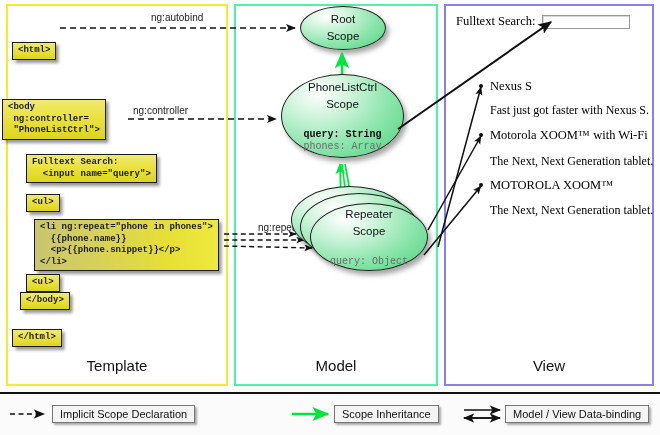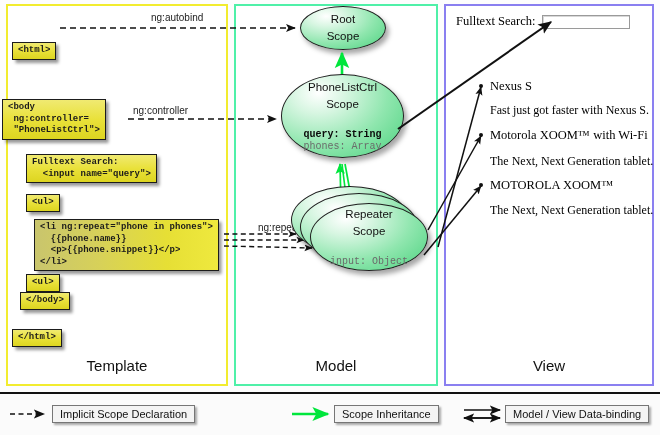--- a/index.html
+++ b/index.html
@@ -193,21 +193,21 @@
     <div class="scope-props">
       <div class="prop-strong">query: String</div>
       <div class="prop-dim">phones: Array</div>
     </div>
   </div>
 
   <div class="scope" id="scope-repeater-back2" style="left:291px; top:186px; width:118px; height:68px; z-index:1;"></div>
   <div class="scope" id="scope-repeater-back1" style="left:300px; top:193px; width:118px; height:68px; z-index:2;"></div>
   <div class="scope" id="scope-repeater-front" style="left:310px; top:203px; width:118px; height:68px; z-index:3;">
     <div class="scope-title">Repeater<br>Scope</div>
-    <div class="scope-props prop-dim">input: Object</div>
+    <div class="scope-props prop-dim">query: Object</div>
   </div>
 
   <div class="panel" id="panel-view">
     <div class="panel-label">View</div>
   </div>
 
   <div class="view-search-row" style="left:456px; top:14px;">
     <span class="view-search-label">Fulltext Search:</span>
     <input class="view-search-input" type="text" placeholder="" style="">
   </div>

